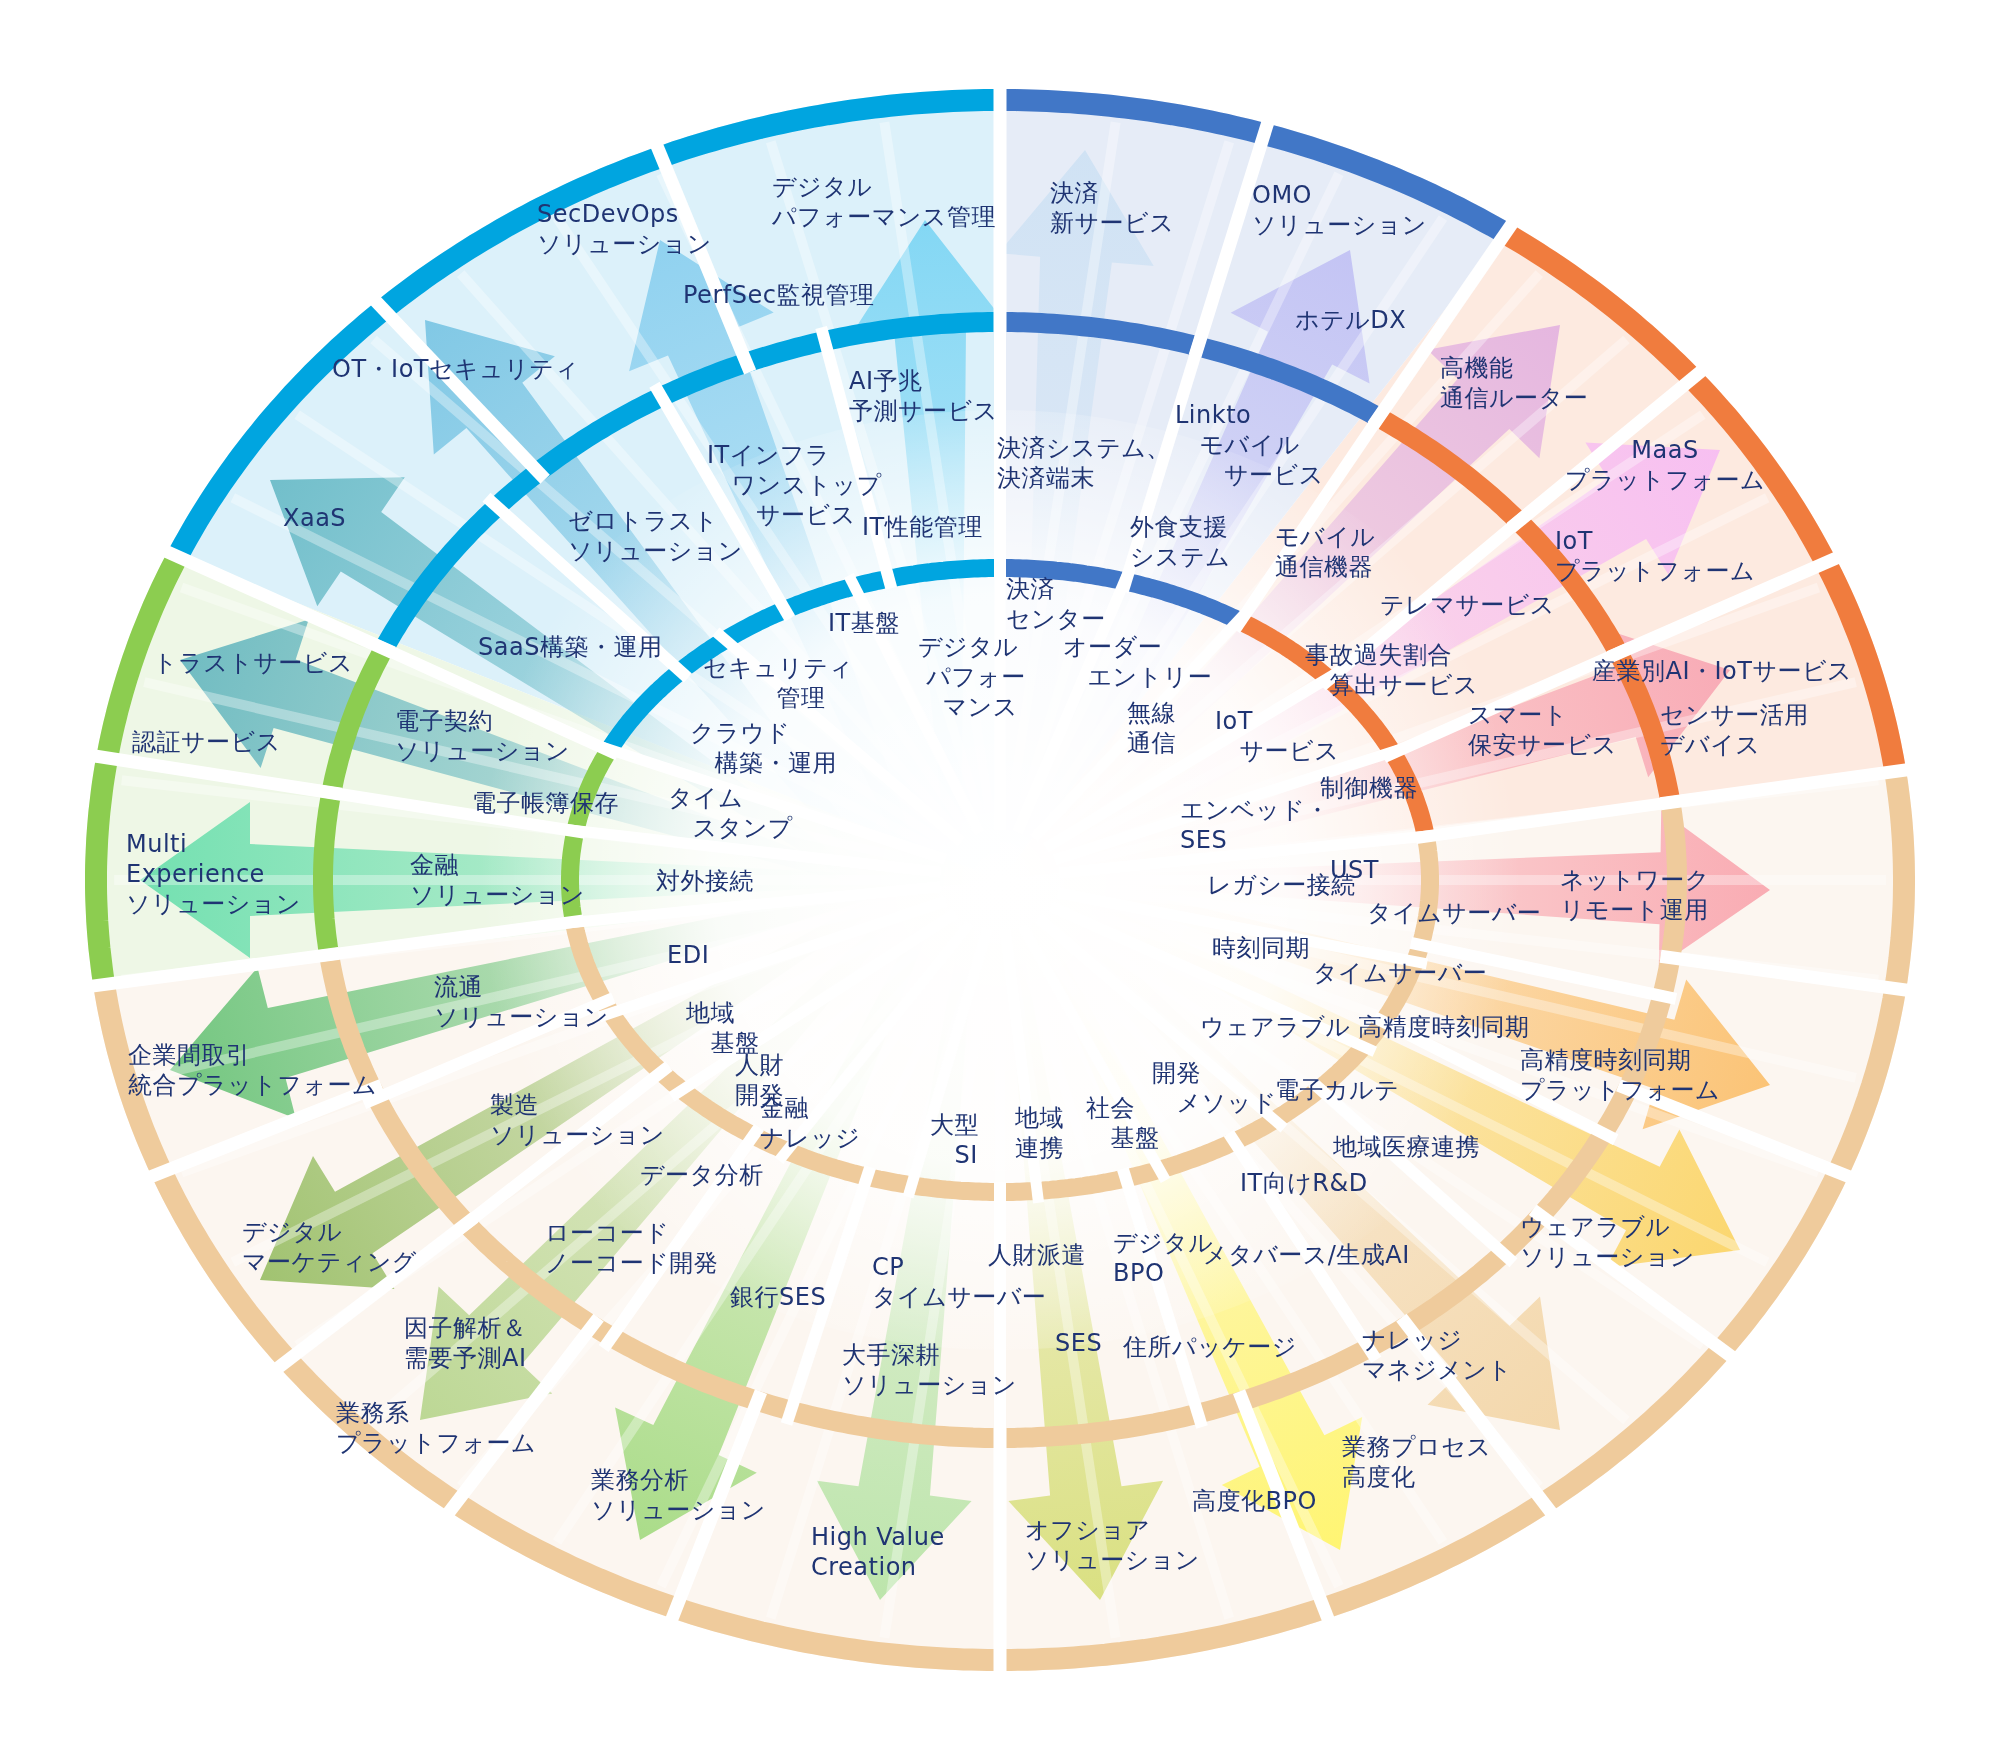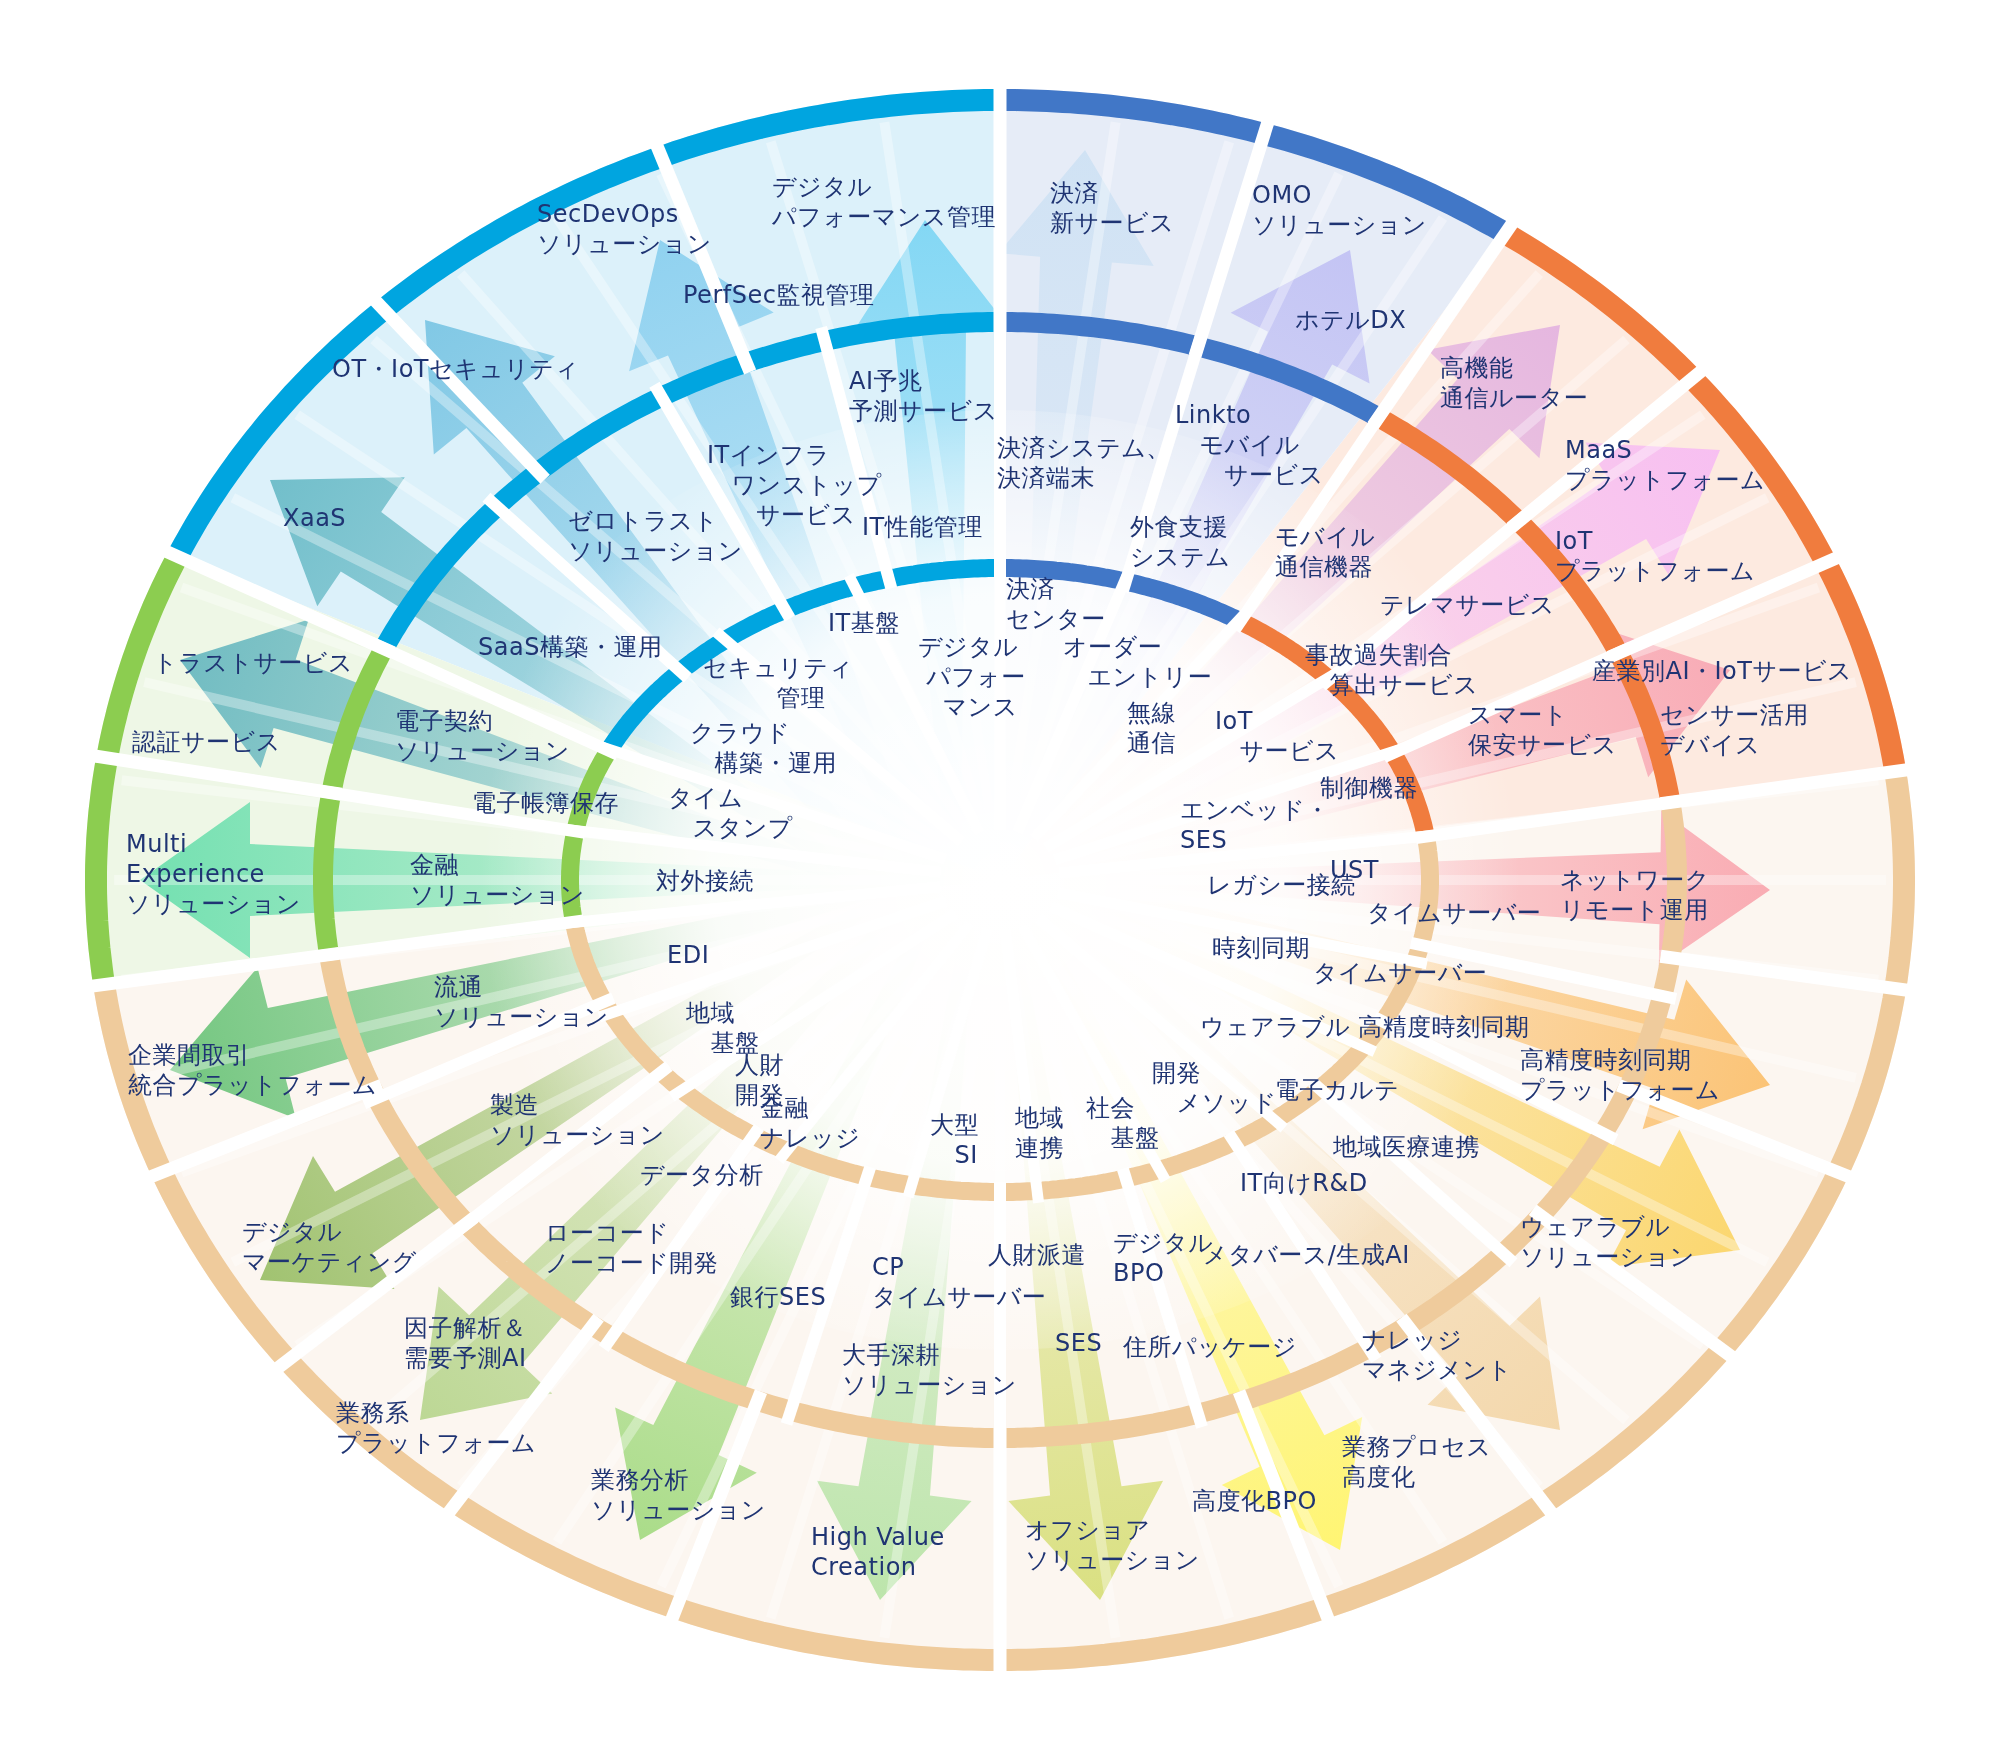--- a/index.html
+++ b/index.html
@@ -423,21 +423,21 @@
 ソリューション</div>
       <div class="lbl" style="left: 1520px; top: 1045px;">高精度時刻同期
 プラットフォーム</div>
       <div class="lbl" style="left: 1560px; top: 865px;">ネットワーク
 リモート運用</div>
       <div class="lbl" style="left: 1592px; top: 656px;">産業別AI・IoTサービス</div>
       <div class="lbl" style="left: 1660px; top: 700px;">センサー活用
 デバイス</div>
       <div class="lbl" style="left: 1555px; top: 526px;">IoT
 プラットフォーム</div>
-      <div class="lbl" style="left: 1565px; top: 435px;">MaaS
+      <div class="lbl" style="left: 1565px; top: 435px; text-align: center;">MaaS
 プラットフォーム</div>
       <div class="lbl" style="left: 1440px; top: 353px;">高機能
 通信ルーター</div>
       <div class="lbl" style="left: 1295px; top: 305px;">ホテルDX</div>
       <div class="lbl" style="left: 1252px; top: 180px;">OMO
 ソリューション</div>
       <div class="lbl" style="left: 1050px; top: 178px;">決済
 新サービス</div>
     </div>
 </div>

